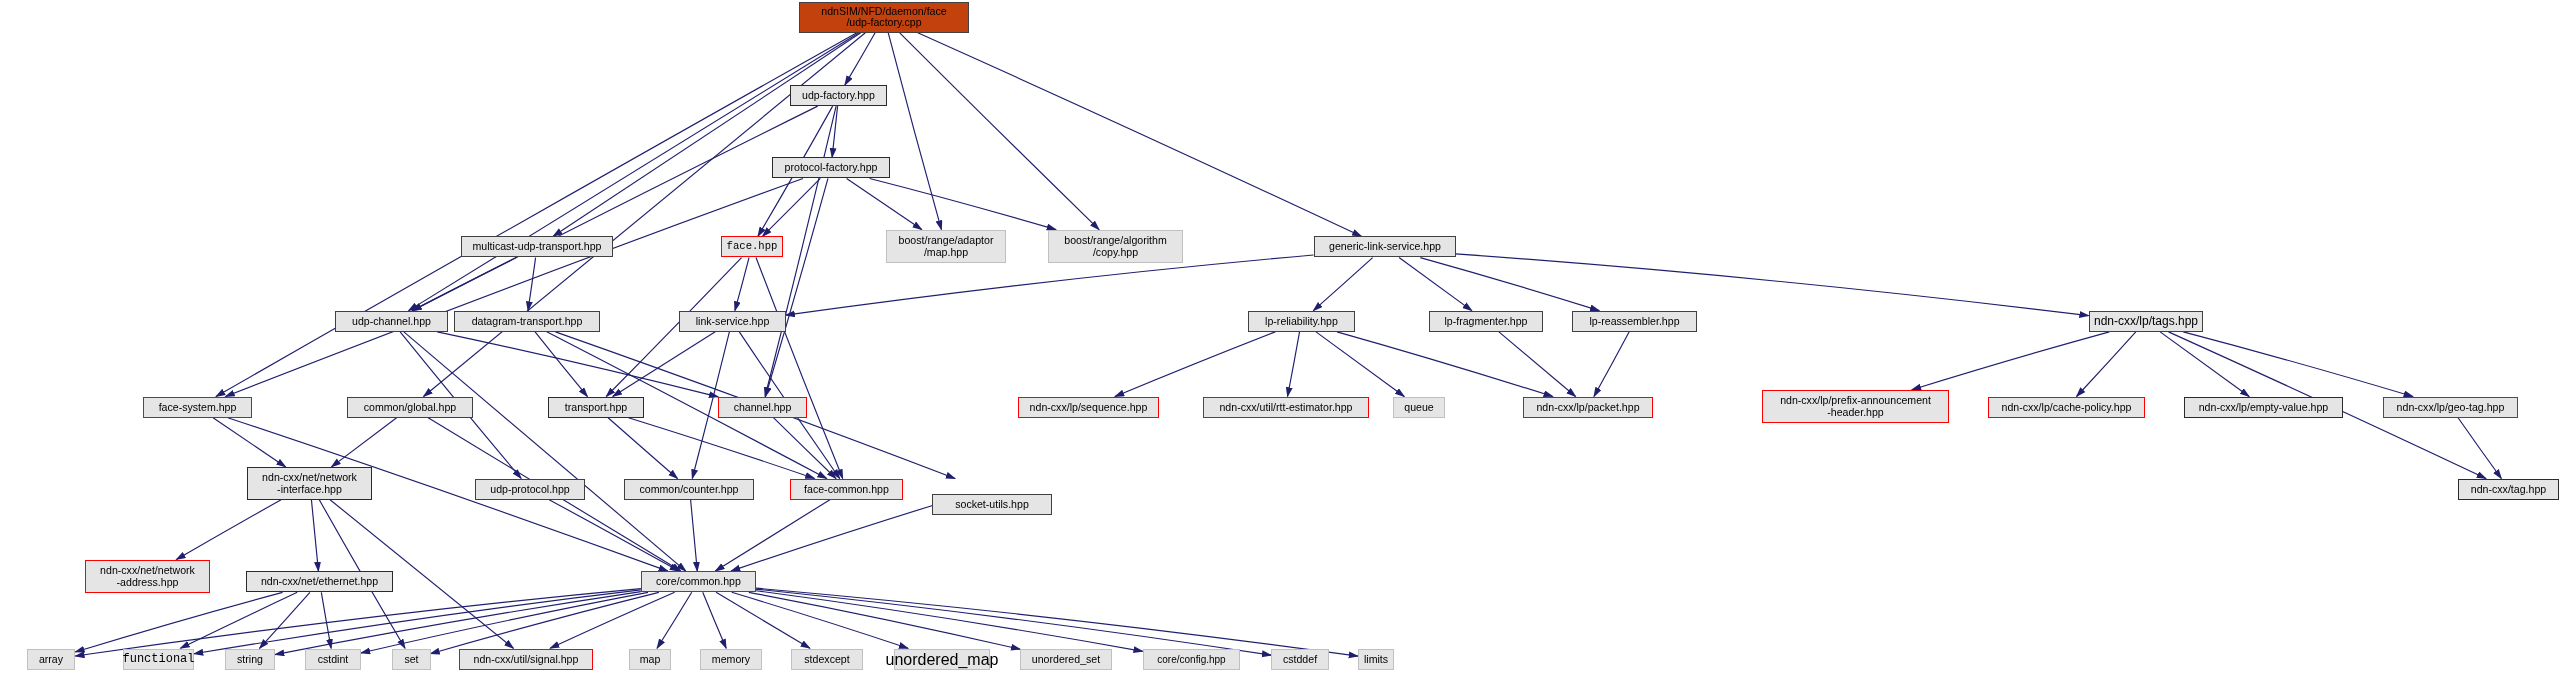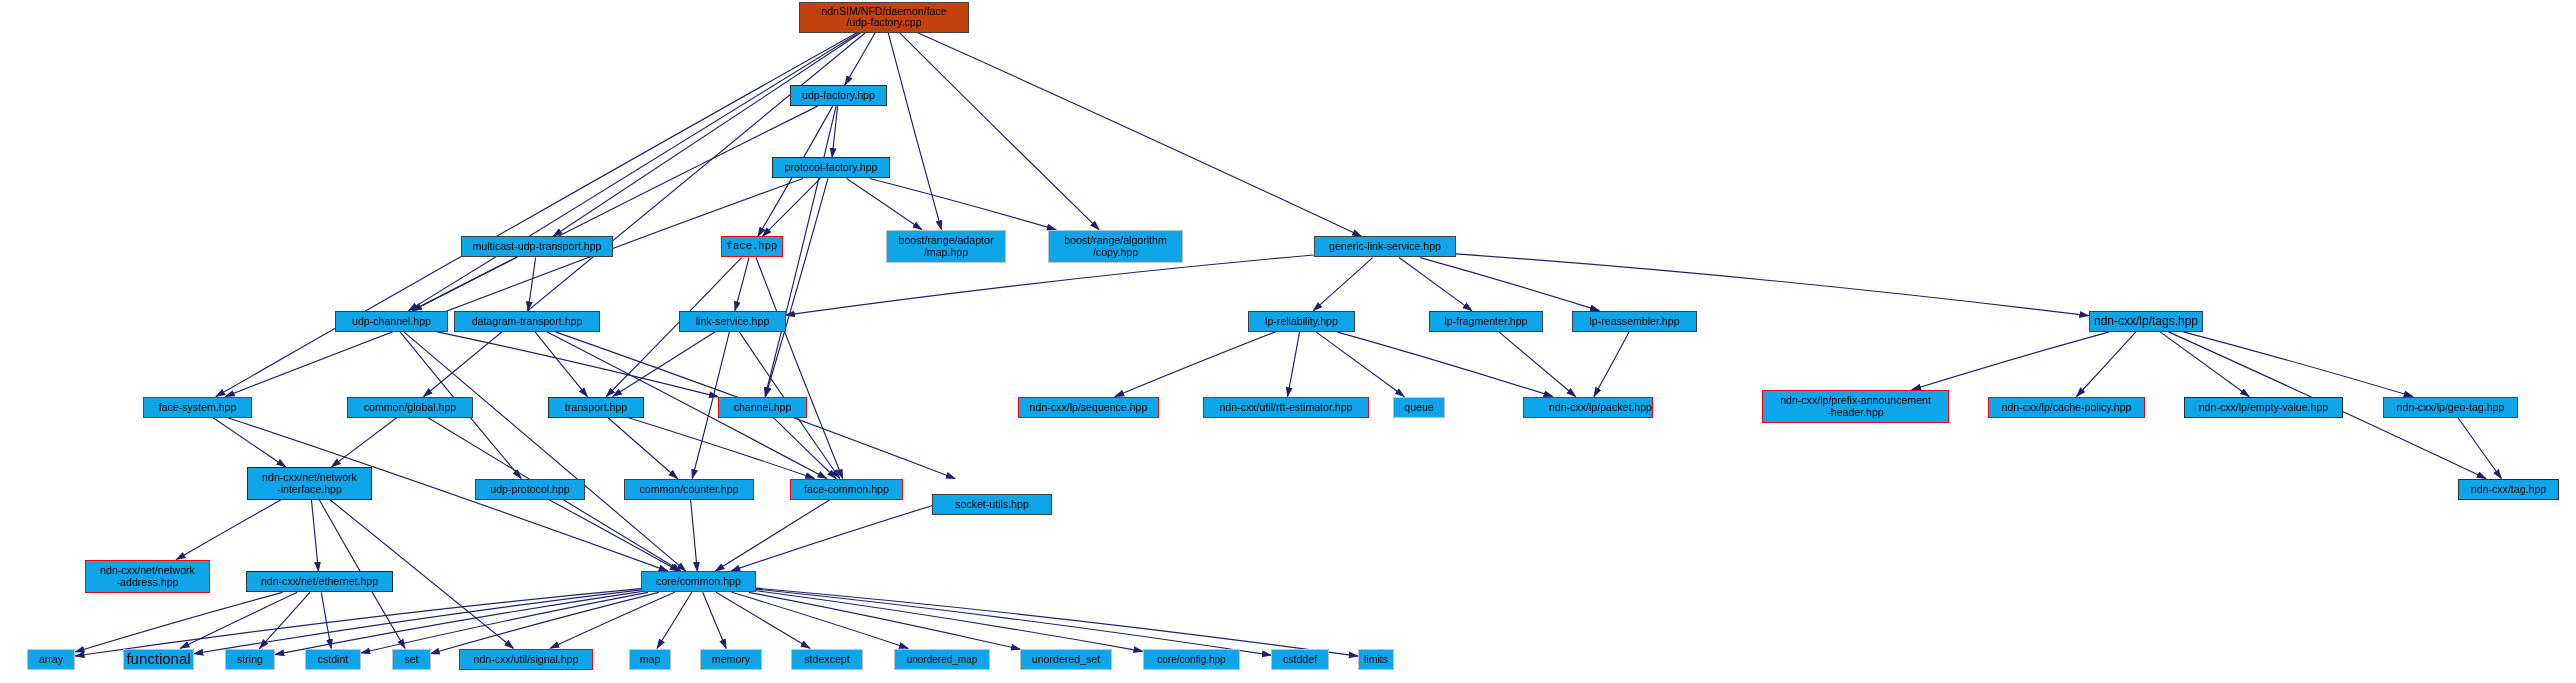--- a/index.html
+++ b/index.html
@@ -1,20 +1,20 @@
 <!DOCTYPE html>
 <html><head>
 <meta charset="utf-8">
 <style>
   html,body{margin:0;padding:0;background:#ffffff;}
   body{font-family:"Liberation Sans", sans-serif;}
   #graph-root{position:relative;width:2576px;height:683px;background:#fff;overflow:hidden;}
   svg.edges{position:absolute;left:0;top:0;width:2576px;height:683px;pointer-events:none;}
   .node{position:absolute;box-sizing:border-box;display:flex;align-items:center;justify-content:center;
-        text-align:center;line-height:1.12;background:#0ea5e9;}
+        text-align:center;line-height:1.12;background:#e5e5e5;}
   .node span{display:block;white-space:pre;}
   
   .n-dark   {border:1px solid #404040;}
   .n-red    {border:1px solid #ff0000;}
   .n-grey   {border:1px solid #c0c0c0;}
   .n-root   {border:1px solid #404040;background:#c2410c;}
   .n-dark2  {border:1.9px solid #2b2b2b;}
 </style>
 </head>
 <body>
@@ -173,21 +173,21 @@
       </div>
       <div class="node n-red" style="left: 1018px; top: 397px; width: 141px; height: 21px; font-size: 10.6px; color: rgb(0, 0, 0);">
         <span>ndn-cxx/lp/sequence.hpp</span>
       </div>
       <div class="node n-red" style="left: 1203px; top: 397px; width: 166px; height: 21px; font-size: 10.6px; color: rgb(0, 0, 0);">
         <span>ndn-cxx/util/rtt-estimator.hpp</span>
       </div>
       <div class="node n-grey" style="left: 1393px; top: 397px; width: 52px; height: 21px; font-size: 10.6px; color: rgb(0, 0, 0);">
         <span>queue</span>
       </div>
-      <div class="node n-red" style="left: 1523px; top: 397px; width: 130px; height: 21px; font-size: 10.6px; color: rgb(0, 0, 0); justify-content: flex-end;">
+      <div class="node n-red" style="left: 1523px; top: 397px; width: 130px; height: 21px; font-size: 10.6px; color: rgb(0, 0, 0);">
         <span>ndn-cxx/lp/packet.hpp</span>
       </div>
       <div class="node n-red" style="left: 1762px; top: 390px; width: 187px; height: 33px; font-size: 10.6px; color: rgb(0, 0, 0);">
         <span>ndn-cxx/lp/prefix-announcement
 -header.hpp</span>
       </div>
       <div class="node n-red" style="left: 1988px; top: 397px; width: 157px; height: 21px; font-size: 10.6px; color: rgb(0, 0, 0);">
         <span>ndn-cxx/lp/cache-policy.hpp</span>
       </div>
       <div class="node n-dark2" style="left: 2184px; top: 397px; width: 159px; height: 21px; font-size: 10.6px; color: rgb(0, 0, 0);">
@@ -221,21 +221,21 @@
       </div>
       <div class="node n-dark2" style="left: 246px; top: 571px; width: 147px; height: 21px; font-size: 10.6px; color: rgb(0, 0, 0);">
         <span>ndn-cxx/net/ethernet.hpp</span>
       </div>
       <div class="node n-red" style="left: 641px; top: 571px; width: 115px; height: 21px; font-size: 10.6px; color: rgb(0, 0, 0);">
         <span>core/common.hpp</span>
       </div>
       <div class="node n-grey" style="left: 27px; top: 649px; width: 48px; height: 21px; font-size: 10.6px; color: rgb(0, 0, 0);">
         <span>array</span>
       </div>
-      <div class="node n-grey" style="left: 123px; top: 649px; width: 71px; height: 21px; font-size: 15px; color: rgb(0, 0, 0);">
+      <div class="node n-grey" style="left: 123px; top: 649px; width: 71px; height: 21px; font-size: 12px; color: rgb(0, 0, 0); font-family: Liberation Mono, monospace;">
         <span>functional</span>
       </div>
       <div class="node n-grey" style="left: 225px; top: 649px; width: 50px; height: 21px; font-size: 10.6px; color: rgb(0, 0, 0);">
         <span>string</span>
       </div>
       <div class="node n-grey" style="left: 305px; top: 649px; width: 56px; height: 21px; font-size: 10.6px; color: rgb(0, 0, 0);">
         <span>cstdint</span>
       </div>
       <div class="node n-grey" style="left: 392px; top: 649px; width: 39px; height: 21px; font-size: 10.6px; color: rgb(0, 0, 0);">
         <span>set</span>
@@ -245,21 +245,21 @@
       </div>
       <div class="node n-grey" style="left: 629px; top: 649px; width: 42px; height: 21px; font-size: 10.6px; color: rgb(0, 0, 0);">
         <span>map</span>
       </div>
       <div class="node n-grey" style="left: 700px; top: 649px; width: 62px; height: 21px; font-size: 10.6px; color: rgb(0, 0, 0);">
         <span>memory</span>
       </div>
       <div class="node n-grey" style="left: 791px; top: 649px; width: 72px; height: 21px; font-size: 10.6px; color: rgb(0, 0, 0);">
         <span>stdexcept</span>
       </div>
-      <div class="node n-grey" style="left: 894px; top: 649px; width: 96px; height: 21px; font-size: 10px; color: rgb(0, 0, 0);">
+      <div class="node n-grey" style="left: 894px; top: 649px; width: 96px; height: 21px; font-size: 16px; color: rgb(0, 0, 0);">
         <span>unordered_map</span>
       </div>
       <div class="node n-grey" style="left: 1020px; top: 649px; width: 92px; height: 21px; font-size: 10.6px; color: rgb(0, 0, 0);">
         <span>unordered_set</span>
       </div>
       <div class="node n-grey" style="left: 1143px; top: 649px; width: 97px; height: 21px; font-size: 10px; color: rgb(0, 0, 0);">
         <span>core/config.hpp</span>
       </div>
       <div class="node n-grey" style="left: 1271px; top: 649px; width: 58px; height: 21px; font-size: 10.6px; color: rgb(0, 0, 0);">
         <span>cstddef</span>

